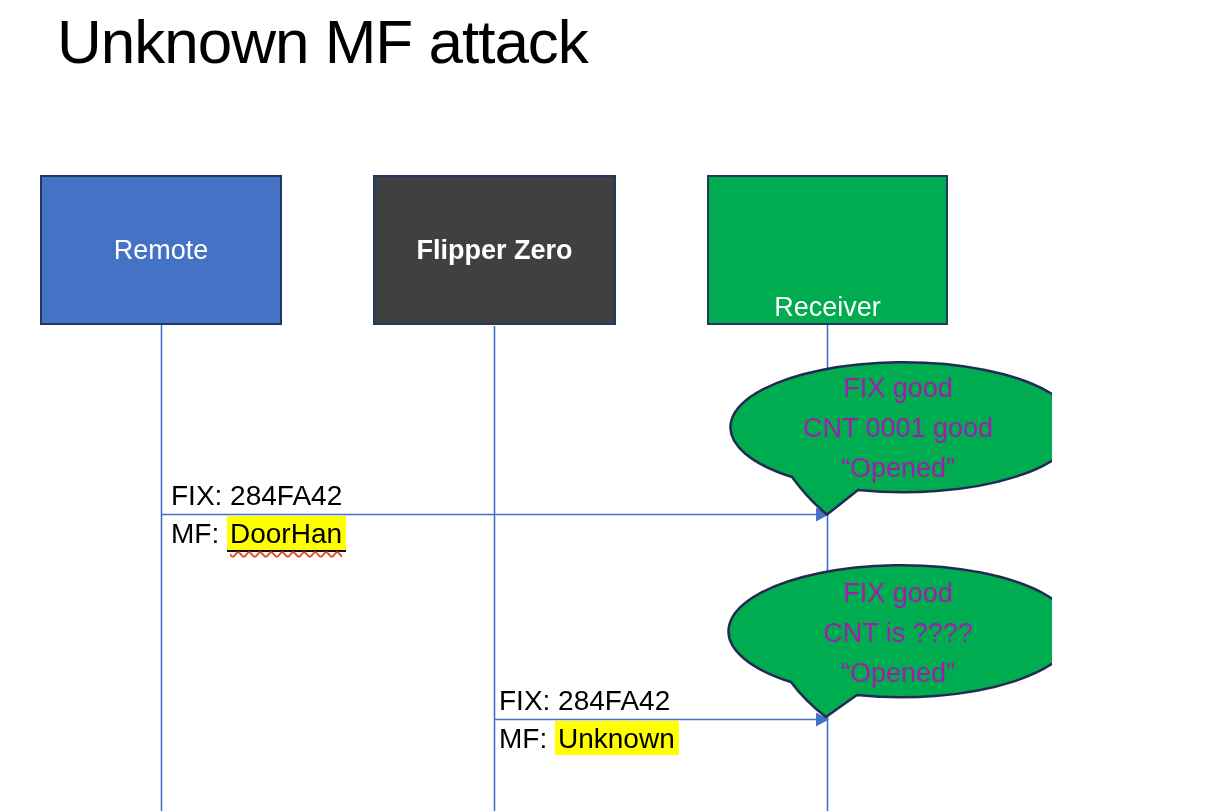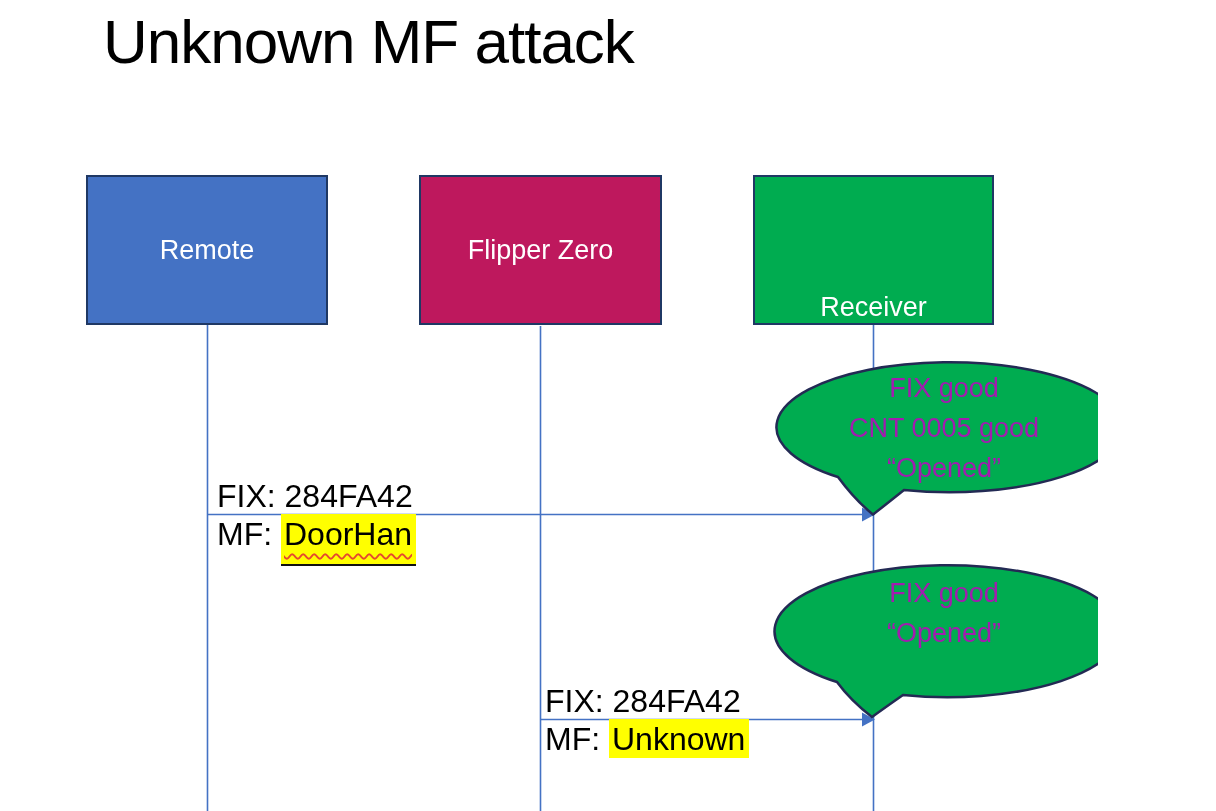--- a/index.html
+++ b/index.html
@@ -1,40 +1,40 @@
 <!DOCTYPE html>
 <html><head>
 <meta charset="utf-8">
 <style>
   html,body { margin:0; padding:0; background:#fff; }
   .slide {
     position:relative; width:1052px; height:811px; background:#ffffff;
-    font-family:"Liberation Sans", sans-serif; overflow:hidden;margin-left:46px;
+    font-family:"Liberation Sans", sans-serif; overflow:hidden;
   }
   .title {
     position:absolute; left:57px; top:6px; font-size:62px; font-weight:300;
     color:#000; letter-spacing:-1px; white-space:nowrap;
   }
   .actor {
     position:absolute; top:175px; height:150px; box-sizing:border-box;
     display:flex; align-items:center; justify-content:center;
     color:#ffffff; font-size:27px; border:2.5px solid #1F3864;
   }
   .actor-remote   { left:40px;  width:242px; }
   .actor-flipper  { left:373px; width:243px; }
   .actor-receiver { left:707px; width:241px; }
 
   svg.layer { position:absolute; left:0; top:0; width:1216px; height:811px; }
 
-  .msg { position:absolute; font-size:32px; color:#000; line-height:38px; white-space:nowrap; }
+  .msg { position:absolute; font-size:28px; color:#000; line-height:38px; white-space:nowrap; }
   .msg1 { left:171px; top:477px; }
   .msg2 { left:499px; top:682px; }
 
   .hl { background:#FFFF00; padding:2px 4px 1px 3px; }
-  .udark { border-bottom:2.5px solid #111; padding-bottom:12px; }
+  .udark { border-bottom:2.5px solid #111; padding-bottom:1px; }
   .spell {
     text-decoration-line:underline; text-decoration-style:wavy;
     text-decoration-color:#E5492E; text-decoration-thickness:2px;
     text-underline-offset:8px;
   }
 
   .callout-text {
     position:absolute; width:346px; text-align:center; color:#a21caf;
     font-size:27px; line-height:40px;
   }
@@ -45,21 +45,21 @@
 <body>
 
 <div class="slide">
 
   <div class="title">Unknown MF attack</div>
 
   <div class="actor actor-remote" style="background-color: rgb(68, 114, 196); border-color: rgb(31, 56, 100);">
     <span>Remote</span>
   </div>
 
-  <div class="actor actor-flipper" style="background-color: #be185d; border-color: rgb(31, 56, 100);">
+  <div class="actor actor-flipper" style="background-color: #404040; border-color: rgb(31, 56, 100); font-weight: bold;">
     <span>Flipper Zero</span>
   </div>
 
   <div class="actor actor-receiver" style="background-color: rgb(0, 172, 80); border-color: rgb(31, 56, 100); align-items: flex-end;">
     <span>Receiver</span>
   </div>
 
   <svg class="layer">
 
     <line x1="161.5" y1="325" x2="161.5" y2="811" stroke-width="1.6" stroke="#4472C4"></line>
@@ -82,22 +82,23 @@
     <div><span>MF: </span><span class="spell"><span class="hl udark">DoorHan</span></span></div>
   </div>
 
   <div class="msg msg2">
     <div>FIX: 284FA42</div>
     <div><span>MF: </span><span class="hl">Unknown</span></div>
   </div>
 
   <div class="callout-text callout1">
     <div>FIX good</div>
-    <div>CNT 0005 good</div>
+    <div>CNT 0001 good</div>
     <div>“Opened”</div>
   </div>
 
   <div class="callout-text callout2">
     <div>FIX good</div>
+    <div>CNT is ????</div>
     <div>“Opened”</div>
   </div>
 
 </div>
 
 </body></html>

